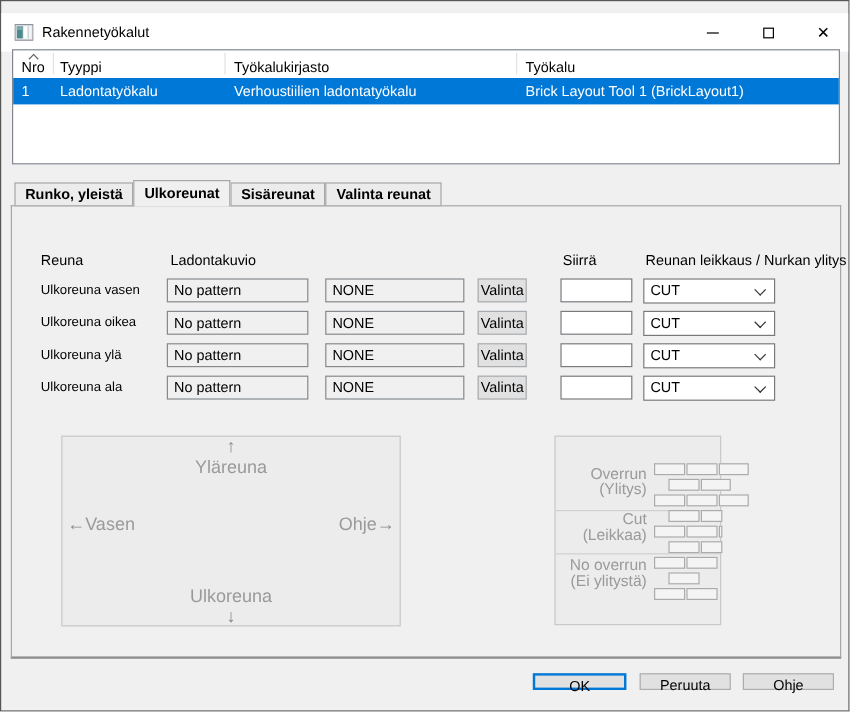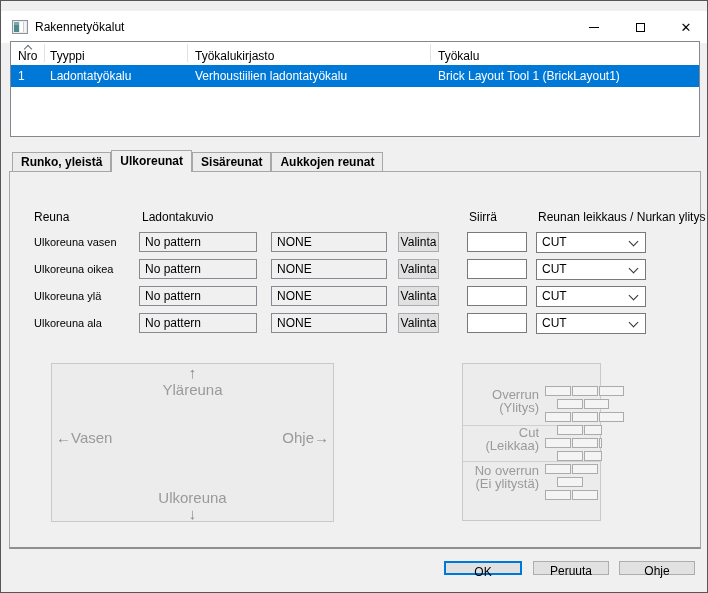--- a/index.html
+++ b/index.html
@@ -96,21 +96,21 @@
       <span class="td" style="left:184px">Verhoustiilien ladontatyökalu</span>
       <span class="td" style="left:39px">Ladontatyökalu</span>
       <span class="td" style="left:427px">Brick Layout Tool 1 (BrickLayout1)</span>
     </div>
   </div>
 
   <div class="tabs">
     <div class="tab">Runko, yleistä</div>
     <div class="tab selected">Ulkoreunat</div>
     <div class="tab">Sisäreunat</div>
-    <div class="tab">Aukkojen reunat</div>
+    <div class="tab">Valinta reunat</div>
   </div>
 
   <div class="panel"></div>
 
   <span class="fhead" style="left:33px;top:209px">Reuna</span>
   <span class="fhead" style="left:141px;top:209px">Ladontakuvio</span>
   <span class="fhead" style="left:468px;top:209px">Siirrä</span>
   <span class="fhead" style="left:537px;top:209px">Reunan leikkaus / Nurkan ylitys</span>
 
   <div class="frow" style="top:231px">

